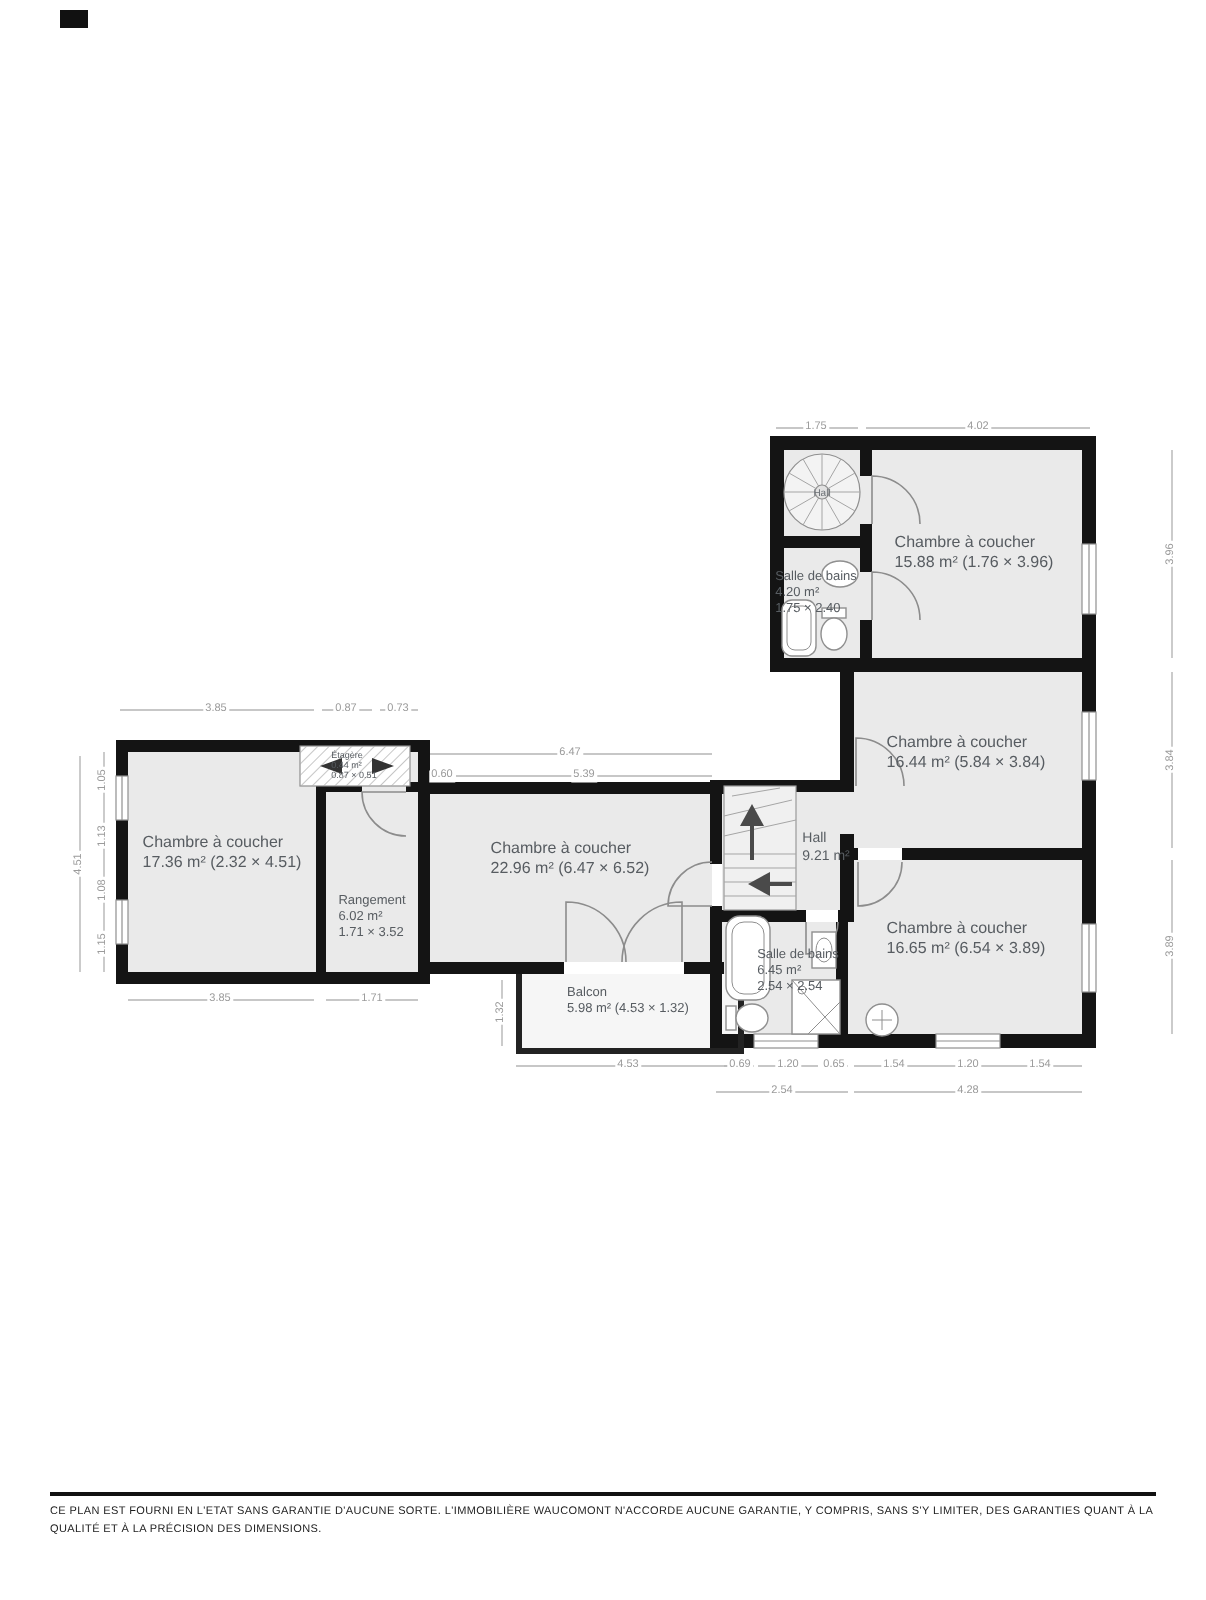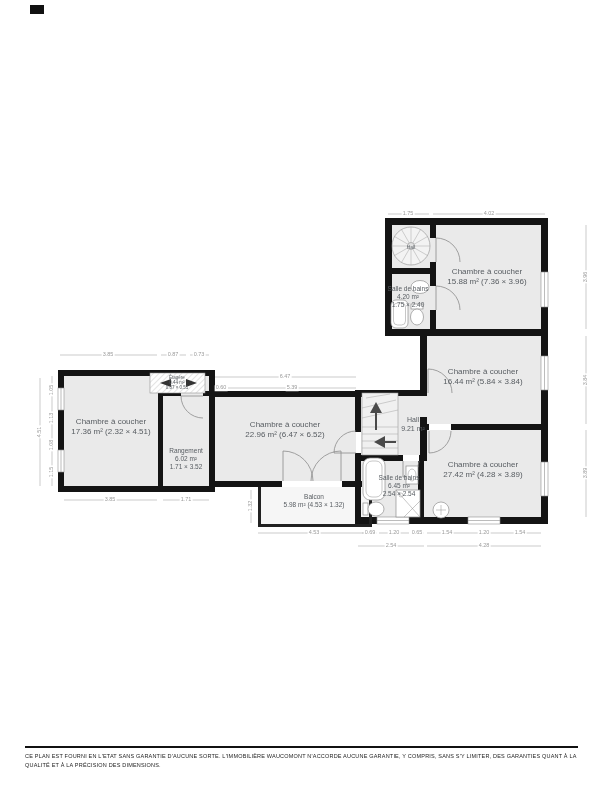--- a/index.html
+++ b/index.html
@@ -1,19 +1,19 @@
 <!DOCTYPE html>
 <html><head>
 <meta charset="utf-8">
 <style>
   html,body{margin:0;padding:0;background:#fff;}
   .page{position:relative;width:603px;height:800px;background:#ffffff;overflow:hidden;
         font-family:"Liberation Sans", sans-serif;}
   .abs{position:absolute;}
-  .room-label{position:absolute;transform:translate(-50%,-50%);text-align:center;
+  .room-label{position:absolute;transform:translate(-50%,-50%);
               color:#575c61;font-size:8px;line-height:1.3;white-space:nowrap;}
   .room-label.md{font-size:7px;line-height:1.3;}
   .room-label.sm{font-size:6.5px;line-height:1.25;}
   .room-label.xs{font-size:4.5px;line-height:1.15;}
   .stair-label{position:absolute;transform:translate(-50%,-50%);font-size:5px;color:#6a6f74;}
   .dim-label{position:absolute;transform:translate(-50%,-50%);font-size:5.5px;color:#9b9b9b;
              background:#fff;padding:0 1px;white-space:nowrap;line-height:1;}
   .dim-label.v{transform:translate(-50%,-50%) rotate(-90deg);}
   .corner-mark{position:absolute;left:30px;top:5px;width:14px;height:9px;background:#111;}
   .footer-line{position:absolute;left:25px;top:746px;width:553px;height:2px;background:#111;}
@@ -229,21 +229,21 @@
         <line x1="586" y1="336" x2="586" y2="424"></line>
         <line x1="586" y1="430" x2="586" y2="517"></line>
       <line x1="251" y1="490" x2="251" y2="523"></line>
     </g>
   </svg>
 
   <div class="stair-label" style="left:411px;top:247px">Hall</div>
 
   <div class="room-label" style="left:487px;top:277px">
     <div>Chambre à coucher</div>
-    <div>15.88 m² (7.36 × 3.96)</div>
+    <div>15.88 m² (1.76 × 3.96)</div>
   </div>
 
   <div class="room-label sm" style="left:408px;top:297px">
     <div>Salle de bains</div>
     <div>4.20 m²</div>
     <div>1.75 × 2.40</div>
   </div>
 
   <div class="room-label" style="left:483px;top:377px">
     <div>Chambre à coucher</div>
@@ -272,21 +272,21 @@
     <div>22.96 m² (6.47 × 6.52)</div>
   </div>
 
   <div class="room-label md" style="left:413px;top:424px">
     <div>Hall</div>
     <div>9.21 m²</div>
   </div>
 
   <div class="room-label" style="left:483px;top:470px">
     <div>Chambre à coucher</div>
-    <div>27.42 m² (4.28 × 3.89)</div>
+    <div>16.65 m² (6.54 × 3.89)</div>
   </div>
 
   <div class="room-label sm" style="left:399px;top:486px">
     <div>Salle de bains</div>
     <div>6.45 m²</div>
     <div>2.54 × 2.54</div>
   </div>
 
   <div class="room-label sm" style="left:314px;top:501px">
     <div>Balcon</div>

